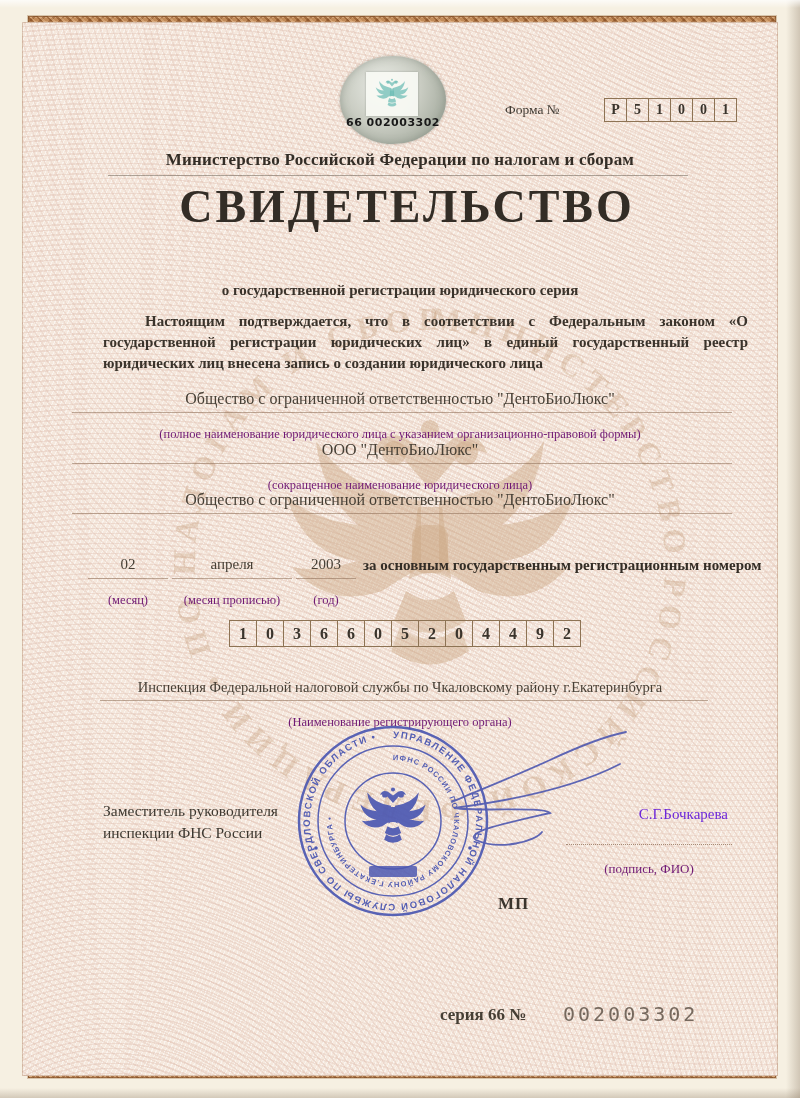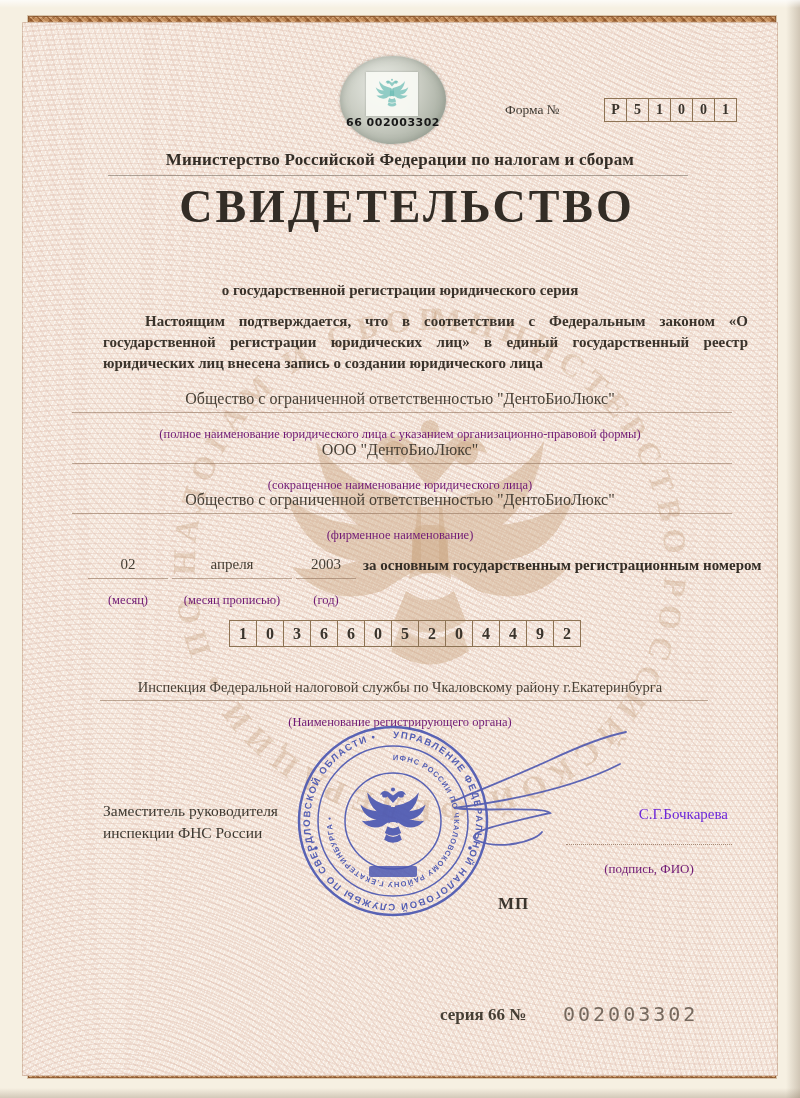--- a/index.html
+++ b/index.html
@@ -135,21 +135,20 @@
   <div class="abs ctr name" style="top:390px;">Общество с ограниченной ответственностью "ДентоБиоЛюкс"</div>
   <div class="abs rule" style="left:72px;right:68px;top:412px;"></div>
   <div class="abs ctr cap" style="top:415px;">(полное наименование юридического лица с указанием организационно-правовой формы)</div>
 
   <div class="abs ctr name" style="top:441px;">ООО "ДентоБиоЛюкс"</div>
   <div class="abs rule" style="left:72px;right:68px;top:463px;"></div>
   <div class="abs ctr cap" style="top:466px;">(сокращенное наименование юридического лица)</div>
 
   <div class="abs ctr name" style="top:491px;">Общество с ограниченной ответственностью "ДентоБиоЛюкс"</div>
   <div class="abs rule" style="left:72px;right:68px;top:513px;"></div>
-  <div class="abs ctr cap" style="top:516px;">(фирменное наименование)</div>
 
   <div class="abs fieldval" style="left:88px;width:80px;top:556px;">02</div>
   <div class="abs rule" style="left:88px;width:80px;top:578px;"></div>
   <div class="abs cap" style="left:88px;width:80px;top:581px;text-align:center;">(месяц)</div>
 
   <div class="abs fieldval" style="left:172px;width:120px;top:556px;">апреля</div>
   <div class="abs rule" style="left:172px;width:120px;top:578px;"></div>
   <div class="abs cap" style="left:172px;width:120px;top:581px;text-align:center;">(месяц прописью)</div>
 
   <div class="abs fieldval" style="left:296px;width:60px;top:556px;">2003</div>

